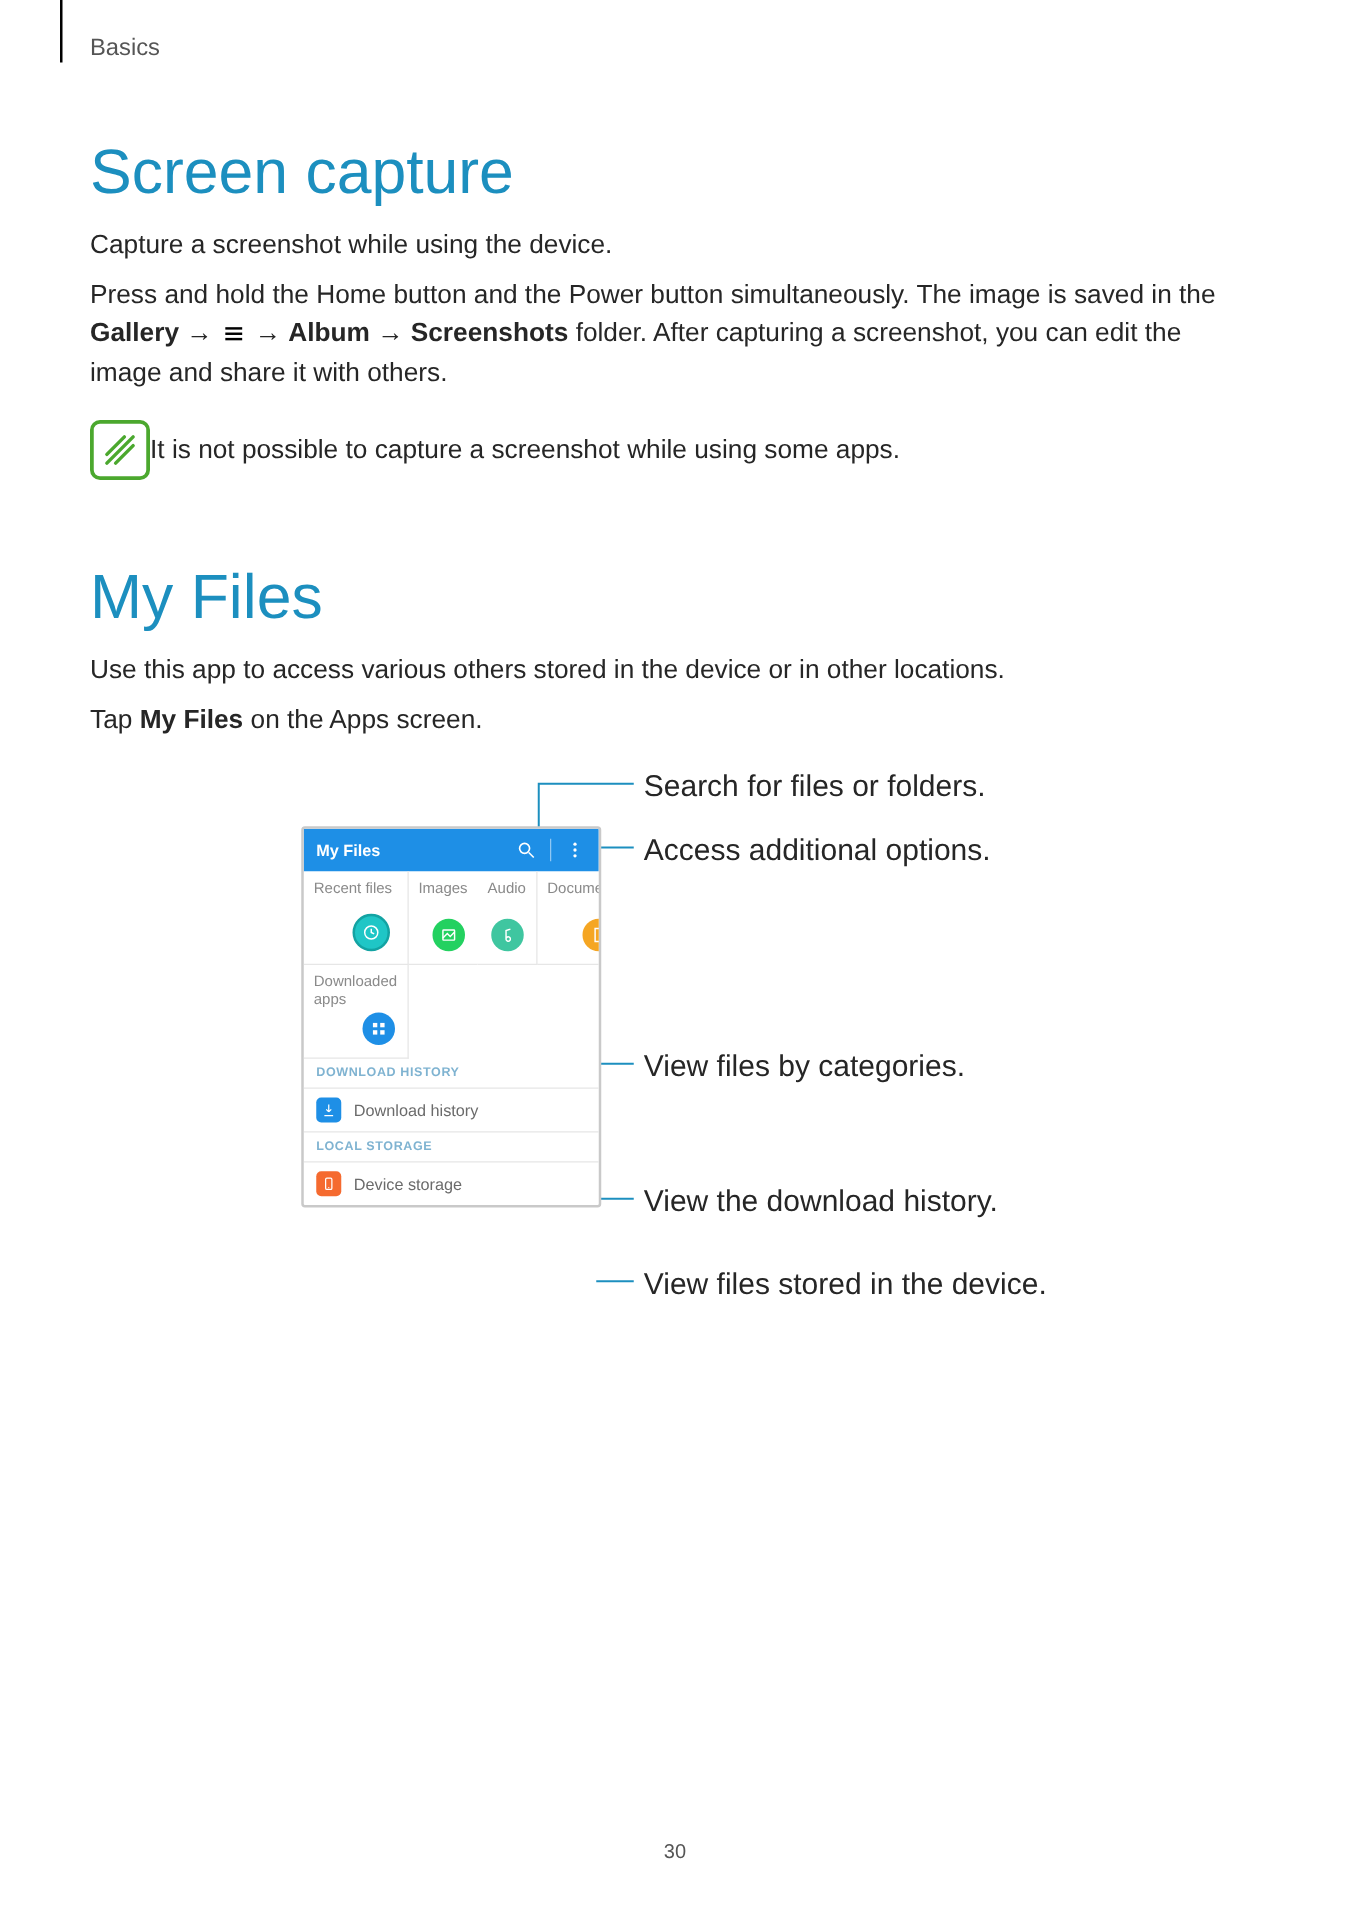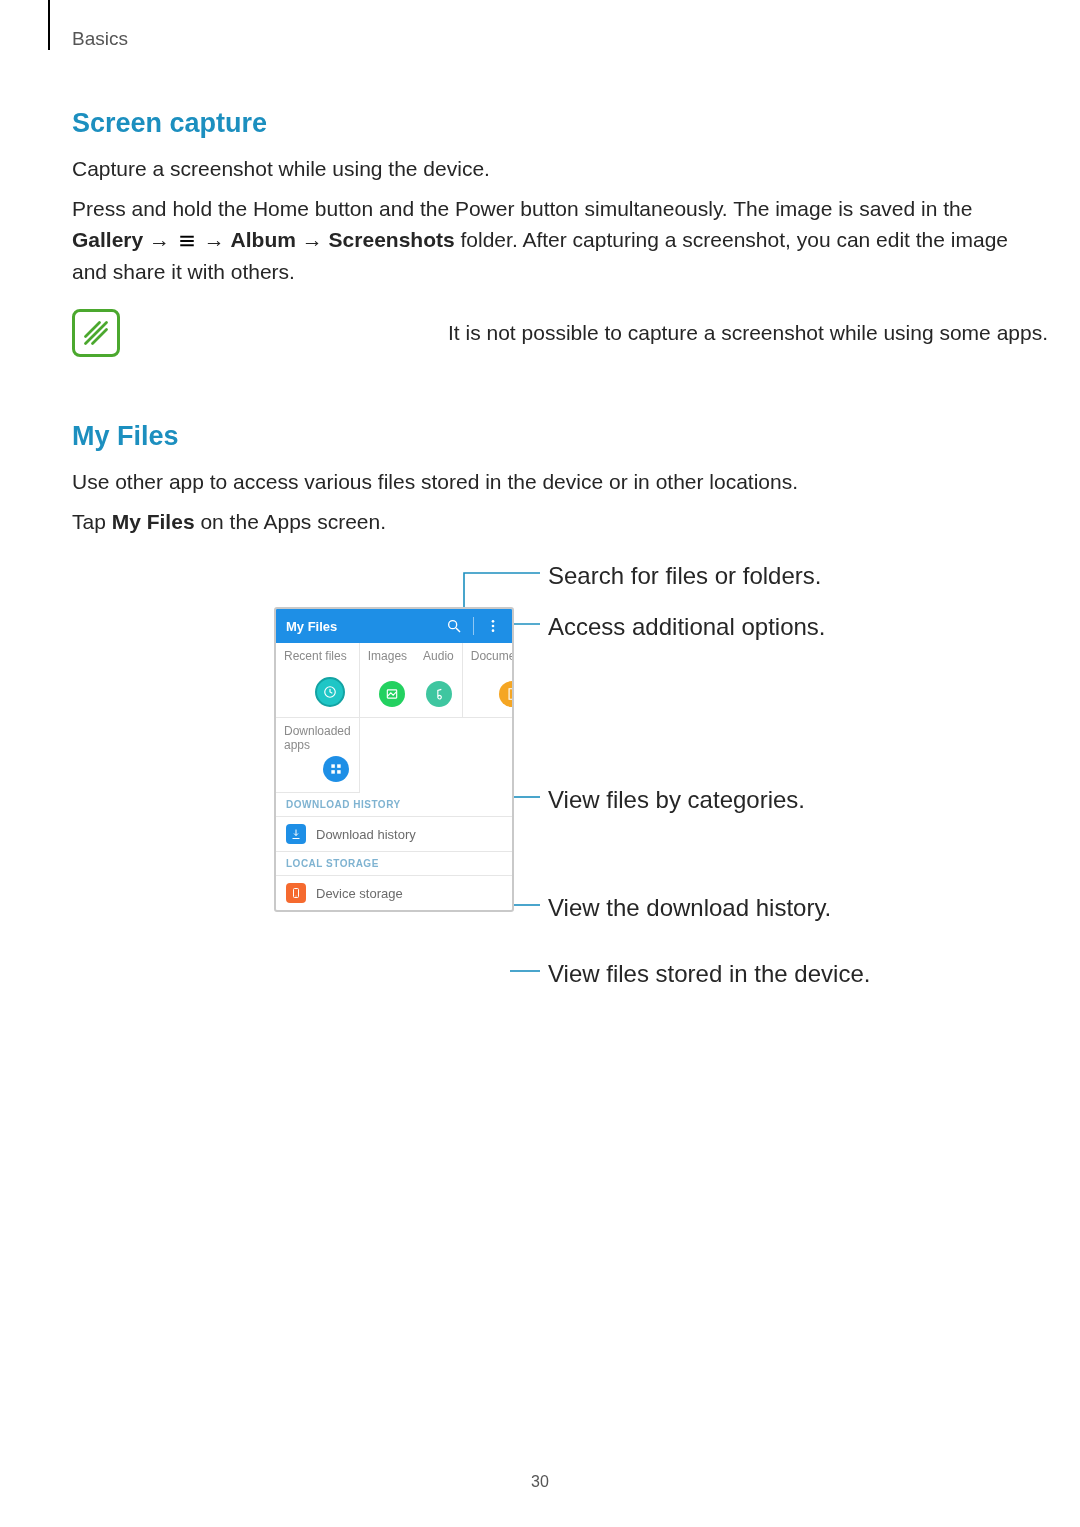--- a/index.html
+++ b/index.html
@@ -14,30 +14,30 @@
   width:1080px;height:1527px;
   font-family:"Segoe UI",Arial,sans-serif;
   color:var(--text);
   box-sizing:border-box;
   position:relative;
 }
 .left-rule{
   position:absolute;left:48px;top:0;width:2px;height:50px;background:#000;
 }
 .page{
-  padding:24px 32px 0 72px;
+  padding:24px 98px 0 72px;
 }
 .crumb{font-size:19px;color:#555;margin:4px 0 58px 0;}
 h1{
-  font-size:27px;font-weight:700;color:var(--accent);
+  font-size:50px;font-weight:400;color:var(--accent);
   margin:0 0 14px 0;
 }
 p{font-size:21px;line-height:1.5;margin:0 0 8px 0;}
 .bold{font-weight:600;}
-.note-row{display:flex;align-items:center;margin:22px 0 64px 0;justify-content:space-between;}
+.note-row{display:flex;align-items:center;margin:22px 0 64px 0;}
 .note-icon{
   width:42px;height:42px;border:3px solid #4ba82e;border-radius:8px;
   display:flex;align-items:center;justify-content:center;
 }
 .note-icon svg{width:28px;height:28px;}
 .menu-glyph{display:inline-block;vertical-align:middle;line-height:0;margin:0 2px;}
 .menu-glyph svg{width:18px;height:18px;}
 
 
 .figure{position:relative;width:720px;margin:30px auto 0;height:440px;}
@@ -125,21 +125,21 @@
   <div class="note-row">
     <div class="note-icon">
       <svg viewBox="0 0 24 24">
           <path d="M3 21 L21 3 M3 15 L15 3 M9 21 L21 9" stroke="#4ba82e" stroke-width="2.4" stroke-linecap="round" fill="none"></path>
         </svg>
     </div>
     <p style="margin:0;">It is not possible to capture a screenshot while using some apps.</p>
   </div>
 
   <h1>My Files</h1>
-  <p>Use other app to access various files stored in the device or in other locations.</p>
+  <p>Use this app to access various others stored in the device or in other locations.</p>
   <p>
     <span>Tap </span>
     <span class="bold">My Files</span>
     <span> on the Apps screen.</span>
   </p>
 
   <div class="figure">
     <svg class="lead" width="720" height="440">
 
       <path d="M264 57 L264 6 L340 6"></path>

